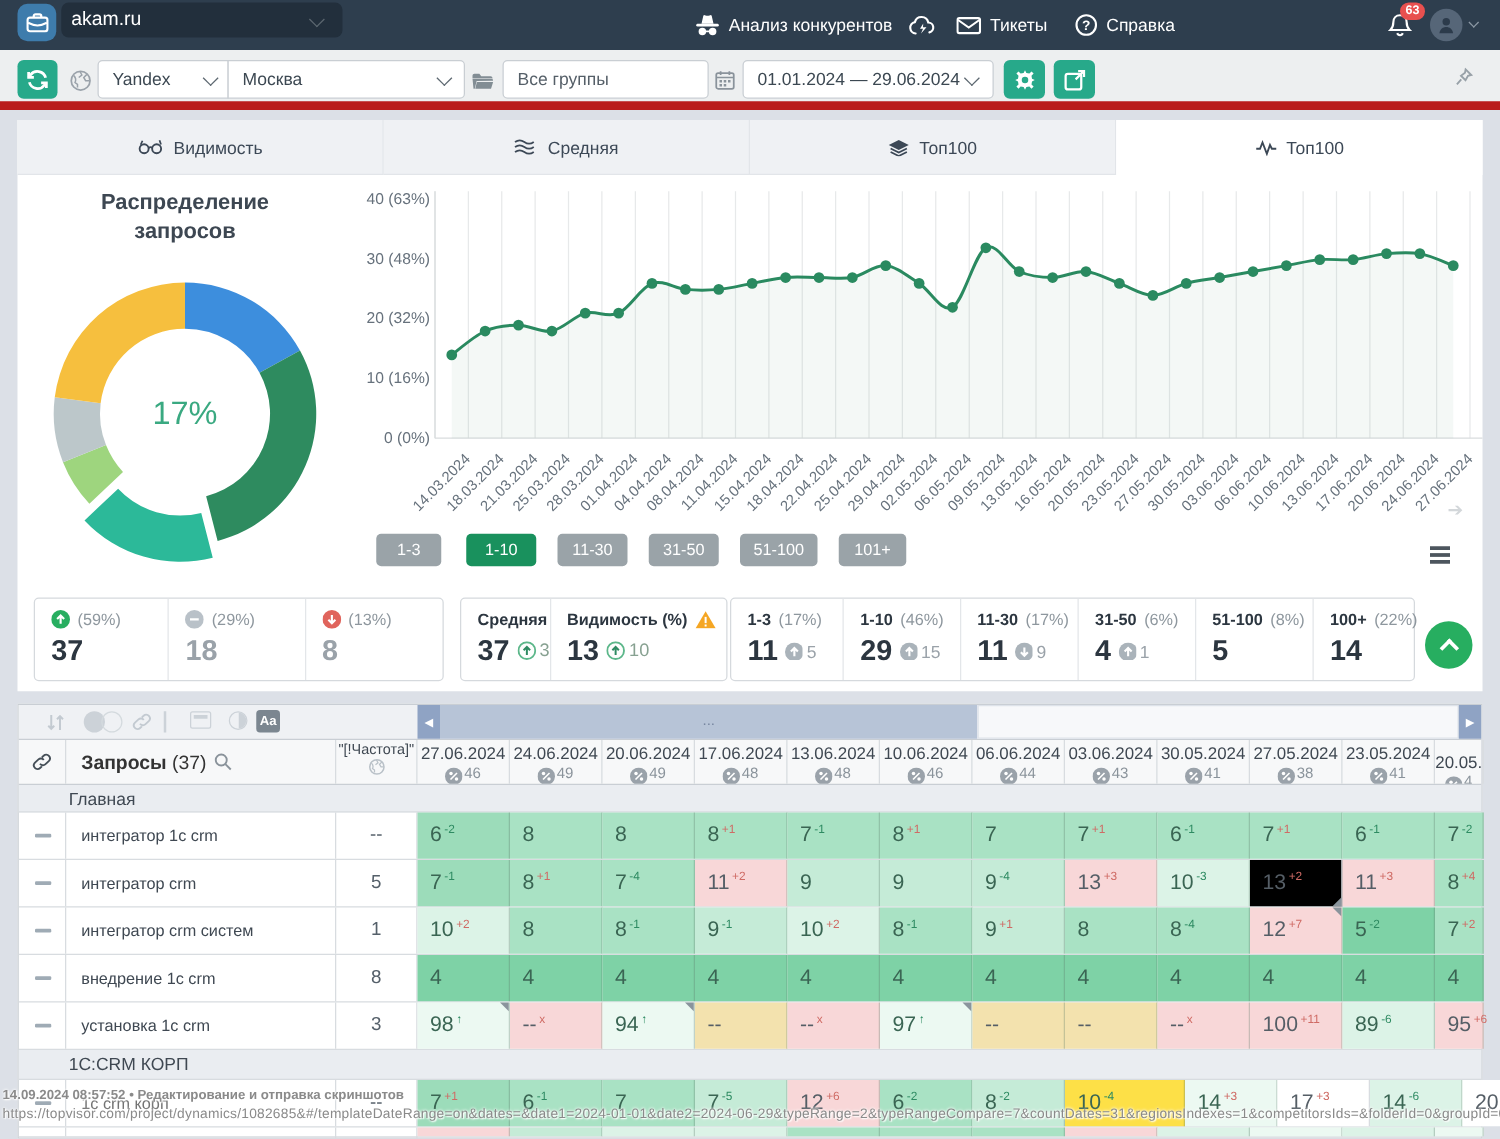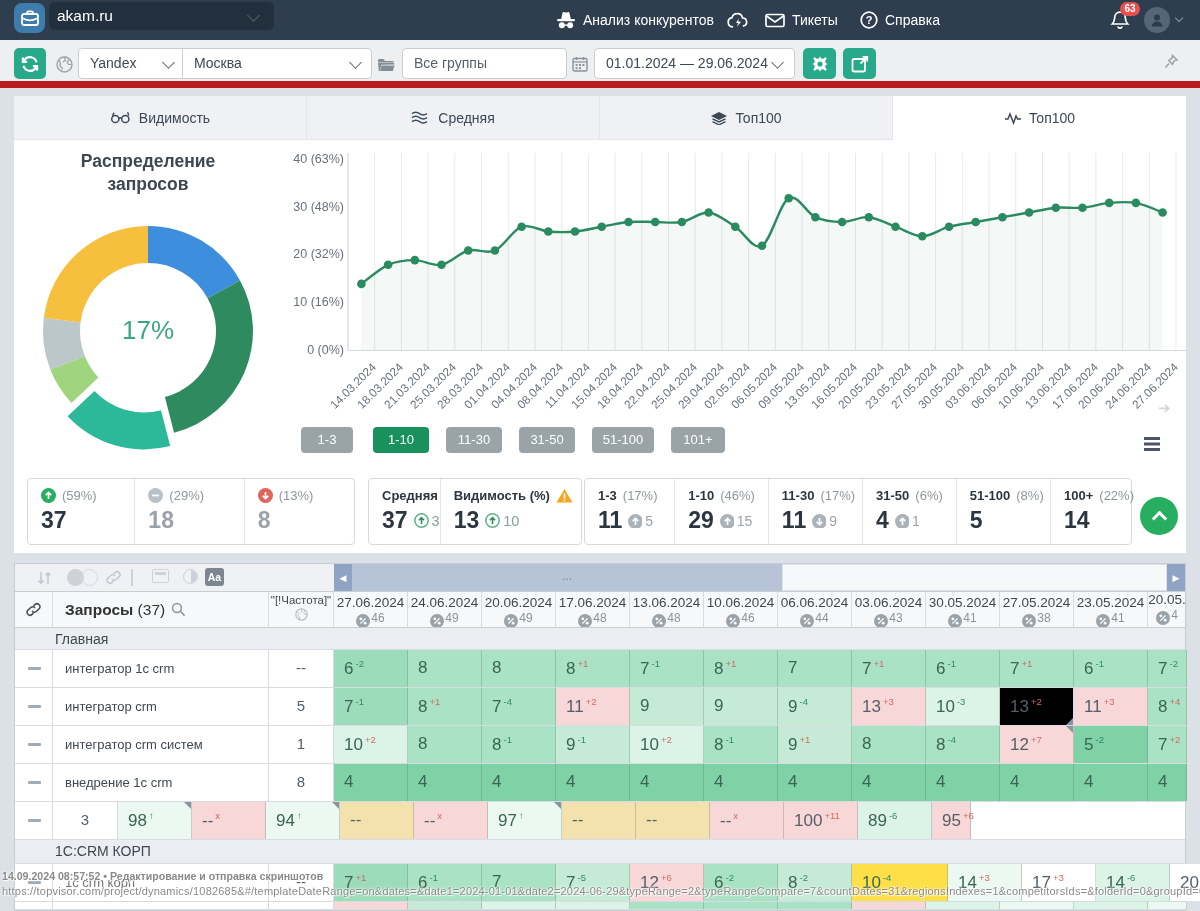--- a/index.html
+++ b/index.html
@@ -592,21 +592,21 @@
               <circle cx="7" cy="7" r="7" fill="#9aa2aa"></circle>
               <path d="M4.4 9.6 9.6 4.4" stroke="#fff" stroke-width="1.3"></path>
               <circle cx="4.8" cy="4.8" r="1.4" fill="#fff"></circle>
               <circle cx="9.2" cy="9.2" r="1.4" fill="#fff"></circle>
             </svg>
           </span>
           <span style="font-size:12px;color:#8a939b">41</span>
         </div>
       </div>
 <div class="tc" style="width:39.0px;text-align:center;overflow:hidden">
-        <div style="font-size:13.5px;color:#3f4852;margin-top:0;white-space:nowrap">20.05.</div>
+        <div style="font-size:13.5px;color:#3f4852;margin-top:10px;white-space:nowrap">20.05.</div>
         <div style="margin-top:1px;display:flex;align-items:flex-start;justify-content:center;gap:1px">
           <span style="margin-top:3px;display:flex">
             <svg width="14" height="14" viewBox="0 0 14 14" style="">
               <circle cx="7" cy="7" r="7" fill="#9aa2aa"></circle>
               <path d="M4.4 9.6 9.6 4.4" stroke="#fff" stroke-width="1.3"></path>
               <circle cx="4.8" cy="4.8" r="1.4" fill="#fff"></circle>
               <circle cx="9.2" cy="9.2" r="1.4" fill="#fff"></circle>
             </svg>
           </span>
           <span style="font-size:12px;color:#8a939b">4</span>
@@ -787,20 +787,21 @@
         <div class="cell" style="color:#3a6553">4</div>
       </div>
 <div class="tc" style="width:39.0px;background:#7ed2a6;border-right-color:rgba(88,120,103,.30)">
         <div class="cell" style="color:#3a6553">4</div>
       </div>
 </div>
 <div class="trow" style="height:38px">
 <div class="tc" style="width:38px">
         <div style="position:absolute;left:13px;top:17px;width:13px;height:3px;background:#9fabb5;border-radius:1px"></div>
       </div>
+<div class="tc" style="width:216px;font-size:13px;color:#3f4852;padding:11px 0 0 12px;white-space:nowrap;overflow:hidden">установка 1с crm</div>
 <div class="tc" style="width:65px;font-size:15px;color:#55606a;text-align:center;padding-top:9px">3</div>
 <div class="tc" style="width:74.0px;background:#ecf9f2;border-right-color:rgba(88,120,103,.30)">
         <div class="cell" style="color:#3a6553">98<sup class="sgreen">↑</sup></div>
         <div style="position:absolute;right:0;top:0;width:0;height:0;border-top:7px solid #8a949c;border-left:7px solid transparent"></div>
       </div>
 <div class="tc" style="width:74.0px;background:#f8d7d8;border-right-color:rgba(88,120,103,.30)">
         <div class="cell" style="color:#555e66">--<sup class="sred">x</sup></div>
       </div>
 <div class="tc" style="width:74.0px;background:#ecf9f2;border-right-color:rgba(88,120,103,.30)">
         <div class="cell" style="color:#3a6553">94<sup class="sgreen">↑</sup></div>

